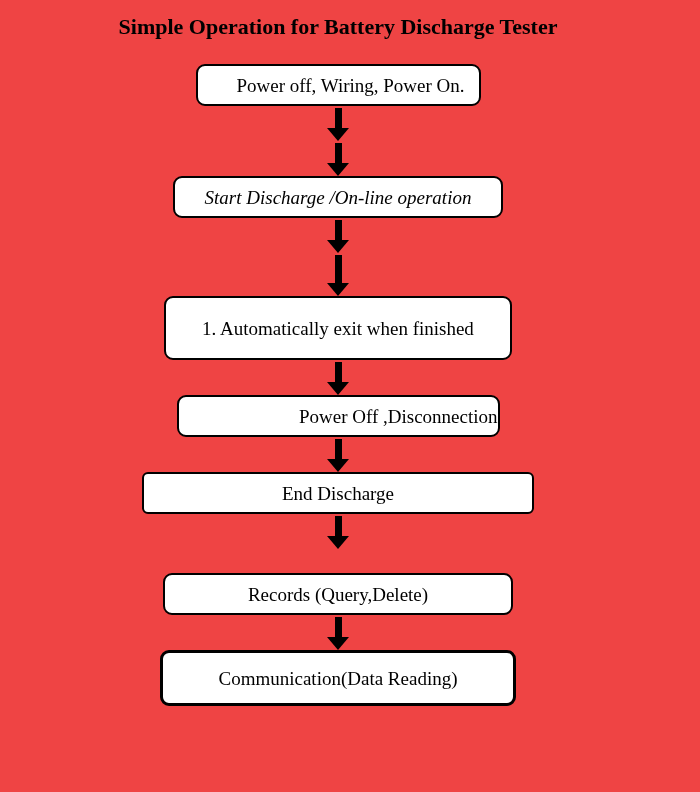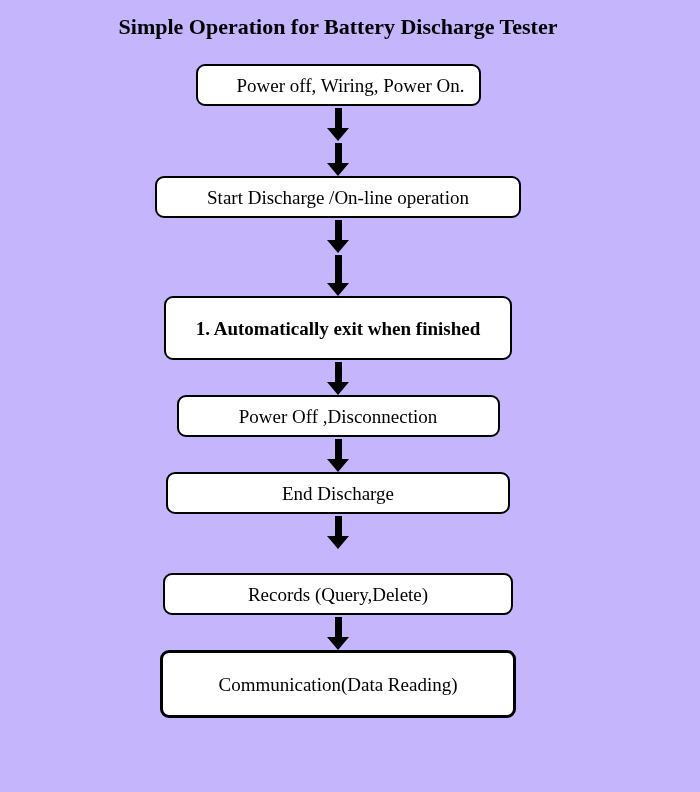--- a/index.html
+++ b/index.html
@@ -4,21 +4,21 @@
 <style>
   html, body {
     margin: 0;
     padding: 0;
     background: #ffffff;
   }
   .page {
     position: relative;
     width: 700px;
     height: 792px;
-    background: #c4b5fd;
+    background: #ef4444;
     font-family: "Liberation Serif", serif;
     color: #000000;
     overflow: hidden;
   }
   .title {
     width: 676px;
     margin: 14px 0 0 0;
     text-align: center;
     font-size: 22px;
     font-weight: bold;
@@ -39,28 +39,28 @@
     display: flex;
     flex-direction: column;
     align-items: center;
     justify-content: center;
     text-align: center;
     font-size: 19px;
     line-height: 27px;
   }
   .h-std  { height: 42px; }
   .h-tall { height: 64px; }
-  .h-last { height: 68px; border-width: 3px; }
+  .h-last { height: 56px; border-width: 3px; }
   .w1 { width: 285px; padding-left: 25px; }
   .w2 { width: 328px; }
-  .w3 { width: 366px; }
+  .w3 { width: 330px; font-style: italic; }
   .w4 { width: 334px; }
-  .w5 { width: 348px; font-weight: bold; }
-  .w6 { width: 323px; }
-  .w7 { width: 344px; }
+  .w5 { width: 348px; }
+  .w6 { width: 323px; align-items: flex-end; }
+  .w7 { width: 392px; border-radius: 6px; }
   .w8 { width: 350px; margin-top: 24px; }
   .w9 { width: 356px; }
   .arrow {
     box-sizing: border-box;
     height: 35px;
     width: 28px;
     padding-top: 2px;
     display: flex;
     flex-direction: column;
     align-items: center;

